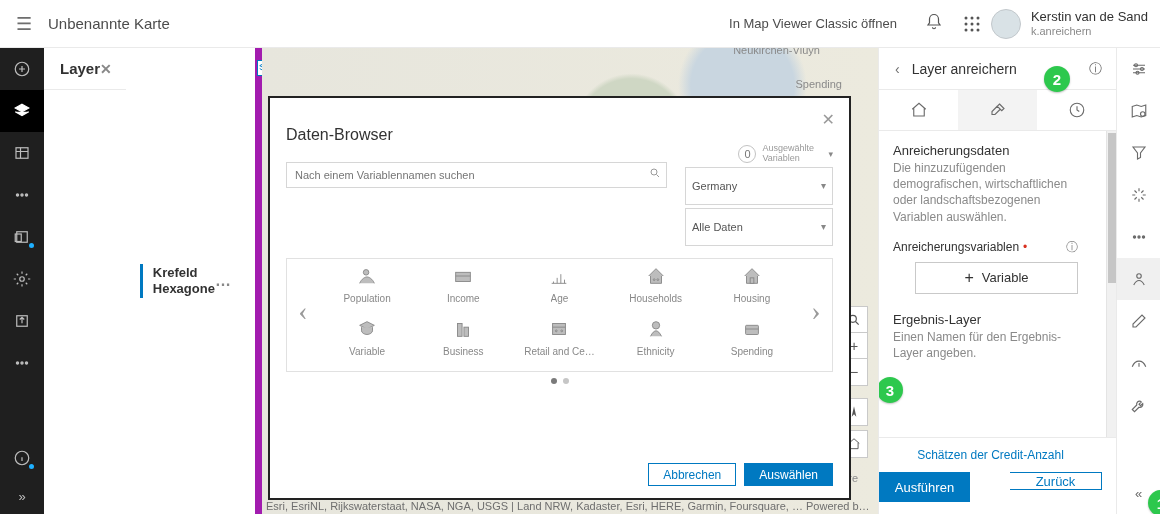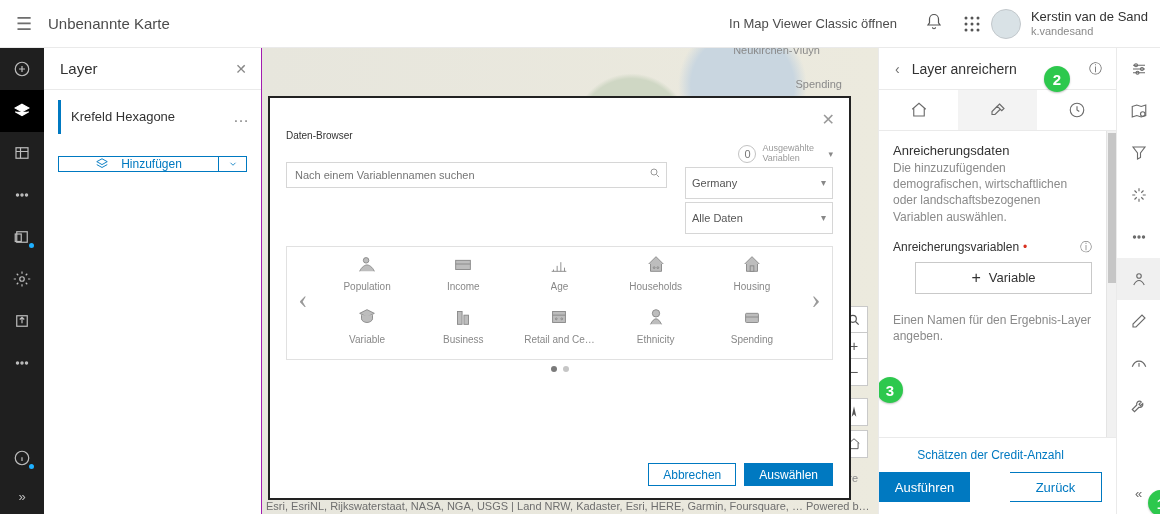--- a/index.html
+++ b/index.html
@@ -33,21 +33,21 @@
   
   .left-rail{width:44px;background:var(--sidebar);display:flex;flex-direction:column;}
   .rail-btn{height:42px;display:flex;align-items:center;justify-content:center;cursor:pointer;position:relative;}
   .rail-btn svg{width:18px;height:18px;fill:none;stroke:#bdbdbd;stroke-width:1.6;}
   .rail-btn.sel{background:#000;}
   .rail-btn.sel svg{stroke:#fff;fill:#fff;}
   .blue-dot{position:absolute;right:10px;bottom:10px;width:5px;height:5px;border-radius:50%;background:#1eb0ff;}
   .rail-spacer{flex:1;}
   .dbl-chev{color:#bdbdbd;font-size:13px;text-align:center;padding:10px 0;}
   
-  .layer-panel{width:218px;border-right:1px solid #a21caf;display:flex;flex-direction:column;background:#fff;}
+  .layer-panel{width:218px;border-right:7px solid #a21caf;display:flex;flex-direction:row;background:#fff;font-weight:bold;}
   .lp-head{display:flex;align-items:center;height:42px;padding:0 14px 0 16px;border-bottom:1px solid #eaeaea;}
   .lp-head .t{flex:1;font-size:15px;color:#323232;}
   .lp-head .x{color:#888;font-size:14px;cursor:pointer;}
   .layer-item{display:flex;align-items:center;padding:10px 12px 10px 14px;}
   .layer-item .bar{width:3px;height:34px;background:var(--blue);margin-right:10px;}
   .layer-item .lbl{flex:1;font-size:13px;color:#323232;line-height:1.25;}
   .layer-item .opts{font-size:16px;color:#888;cursor:pointer;}
   .add-row{padding:12px 14px 0 14px;display:flex;}
   .add-btn{flex:1;border:1px solid var(--blue);color:var(--blue);background:#fff;height:16px;display:flex;align-items:center;justify-content:center;gap:12px;font-size:12px;cursor:pointer;}
   .add-dd{width:28px;border:1px solid var(--blue);border-left:none;color:var(--blue);display:flex;align-items:center;justify-content:center;cursor:pointer;}
@@ -61,30 +61,30 @@
   .map-label{position:absolute;font-size:11px;color:#8a8a8a;font-weight:normal;}
   .attrib{position:absolute;left:4px;right:4px;bottom:2px;font-size:11px;color:#6e6e6e;white-space:nowrap;overflow:hidden;text-overflow:ellipsis;}
   .zoom-ctrl{position:absolute;right:10px;top:258px;width:28px;background:#fff;border:1px solid #c9c9c9;}
   .zoom-ctrl div{height:26px;display:flex;align-items:center;justify-content:center;border-bottom:1px solid #c9c9c9;font-size:14px;color:#555;cursor:pointer;}
   .zoom-ctrl div:last-child{border-bottom:none;}
   .north{position:absolute;right:10px;top:350px;width:28px;height:28px;background:#fff;border:1px solid #c9c9c9;display:flex;align-items:center;justify-content:center;cursor:pointer;}
   .home-btn{position:absolute;right:10px;top:382px;width:28px;height:28px;background:#fff;border:1px solid #c9c9c9;display:flex;align-items:center;justify-content:center;cursor:pointer;}
   
   .modal{position:absolute;left:6px;top:48px;width:583px;height:404px;background:#fff;border:2px solid #222;display:flex;flex-direction:column;}
   .m-head{display:flex;align-items:center;height:42px;padding:0 14px 0 16px;border-bottom:0;}
-  .m-head .ti{flex:1;font-size:10px;color:#323232;margin-top:32px;}
+  .m-head .ti{flex:1;font-size:16px;color:#323232;margin-top:32px;}
   .m-head .xc{color:#999;font-size:16px;cursor:pointer;}
   .m-top{display:flex;gap:18px;align-items:flex-start;padding:4px 16px 8px 16px;}
   .search-wrap{flex:1;position:relative;margin-top:18px;}
   .search-wrap input{width:100%;height:26px;border:1px solid #d6d6d6;padding:0 26px 0 8px;font-size:11px;color:#888;background:#fff;}
   .search-wrap .mag{position:absolute;right:6px;top:5px;color:#9a9a9a;font-size:12px;}
   .right-top{display:flex;flex-direction:column;gap:3px;align-items:flex-end;}
   .sel-vars{display:flex;gap:6px;align-items:center;font-size:9px;color:#9a9a9a;}
   .badge{width:18px;height:18px;border:1px solid #c3c3c3;border-radius:9px;display:flex;align-items:center;justify-content:center;font-size:11px;color:#777;}
-  .combo{width:148px;height:32px;border:1px solid #d6d6d6;display:flex;align-items:center;padding:0 6px;font-size:11px;color:#555;justify-content:space-between;cursor:pointer;}
+  .combo{width:148px;height:38px;border:1px solid #d6d6d6;display:flex;align-items:center;padding:0 6px;font-size:11px;color:#555;justify-content:space-between;cursor:pointer;}
   .combo .arr{color:#888;font-size:10px;}
   .carousel{border:1px solid #e1e1e1;margin:4px 16px;padding:6px 0 14px 0;position:relative;display:flex;align-items:center;}
   .car-arrow{width:32px;display:flex;align-items:center;justify-content:center;color:#9a9a9a;font-size:28px;cursor:pointer;font-family:serif;}
   .cat-grid{flex:1;display:grid;grid-template-columns:repeat(5,1fr);row-gap:14px;}
   .cat{display:flex;flex-direction:column;align-items:center;gap:6px;cursor:pointer;}
   .cat svg{width:26px;height:22px;stroke:#888;fill:#bdbdbd;stroke-width:1;}
   .cat .cl{font-size:10px;color:#888;text-align:center;max-width:78px;white-space:nowrap;overflow:hidden;text-overflow:ellipsis;}
   .dots{display:flex;gap:6px;justify-content:center;padding:2px 0 8px 0;}
   .dot{width:6px;height:6px;border-radius:50%;background:#c6c6c6;}
   .dot.active{background:#7a7a7a;}
@@ -96,33 +96,33 @@
   .config{width:238px;display:flex;border-left:1px solid #eaeaea;}
   .config-body{flex:1;display:flex;flex-direction:column;overflow:hidden;position:relative;}
   .cfg-head{display:flex;align-items:center;height:42px;border-bottom:1px solid #eaeaea;padding:0 8px;}
   .cfg-head .back{font-size:14px;color:#6e6e6e;padding:0 8px;cursor:pointer;}
   .cfg-head .ti{flex:1;font-size:14px;color:#323232;padding-left:4px;}
   .cfg-head .info{color:#6e6e6e;padding:0 6px;cursor:pointer;}
   .cfg-tabs{display:flex;border-bottom:1px solid #eaeaea;}
   .cfg-tab{flex:1;height:40px;display:flex;align-items:center;justify-content:center;cursor:pointer;}
   .cfg-tab.sel{background:#f3f3f3;}
   .cfg-tab svg{width:18px;height:18px;fill:none;stroke:#6a6a6a;stroke-width:1.5;}
-  .cfg-scroll{flex:1;overflow-y:auto;padding:12px 14px 8px 14px;position:relative;}
+  .cfg-scroll{flex:1;overflow-y:auto;padding:12px 28px 8px 14px;position:relative;}
   .sec-t{font-size:13px;color:#323232;margin-bottom:2px;}
   .sec-d{font-size:12px;color:#8a8a8a;line-height:1.35;margin-bottom:14px;}
   .varlbl{font-size:12px;color:#323232;margin-bottom:6px;display:flex;align-items:center;gap:4px;}
   .varlbl .req{color:#d83020;}
   .varlbl .spacer{flex:1;}
   .varlbl .ic{color:#888;cursor:pointer;}
   .var-btn{border:1px solid #c9c9c9;height:32px;margin-left:22px;display:flex;align-items:center;justify-content:center;gap:8px;font-size:13px;color:#323232;cursor:pointer;margin-bottom:18px;}
   .cfg-bottom{border-top:1px solid #eaeaea;padding:10px 14px 12px 0;}
   .credits{text-align:center;color:var(--blue);font-size:12px;margin-bottom:10px;cursor:pointer;}
   .run-row{display:flex;gap:40px;}
   .run-row .run{flex:1;background:var(--blue);color:#fff;height:30px;display:flex;align-items:center;justify-content:center;font-size:13px;cursor:pointer;}
-  .run-row .back{flex:1;border:1px solid var(--blue);color:var(--blue);height:30px;display:flex;align-items:center;justify-content:center;font-size:13px;cursor:pointer;border-left:none;}
+  .run-row .back{flex:1;border:1px solid var(--blue);color:var(--blue);height:18px;display:flex;align-items:center;justify-content:center;font-size:13px;cursor:pointer;border-left:none;}
   .scrollbar{width:10px;background:#f1f1f1;border-left:1px solid #e4e4e4;position:relative;}
   .scrollbar .thumb{position:absolute;left:1px;top:2px;width:8px;height:150px;background:#c6c6c6;}
   
   .right-rail{width:44px;background:#fff;border-left:1px solid #eaeaea;display:flex;flex-direction:column;}
   .right-rail .rb{height:42px;display:flex;align-items:center;justify-content:center;cursor:pointer;position:relative;}
   .right-rail .rb svg{width:18px;height:18px;fill:none;stroke:#6a6a6a;stroke-width:1.5;}
   .right-rail .rb.sel{background:#f0f0f0;}
   .step-badge{width:26px;height:26px;border-radius:50%;background:var(--green);color:#fff;font-size:15px;font-weight:bold;display:flex;align-items:center;justify-content:center;position:absolute;box-shadow:0 1px 2px rgba(0,0,0,.25);}
   .b1{right:-14px;top:232px;z-index:50;}
   .b2{top:18px;right:46px;}
@@ -152,21 +152,21 @@
         <circle cx="20" cy="12" r="2" fill="#555"></circle>
       <circle cx="4" cy="20" r="2" fill="#555"></circle>
         <circle cx="12" cy="20" r="2" fill="#555"></circle>
         <circle cx="20" cy="20" r="2" fill="#555"></circle>
     </svg>
   </div>
   <div class="profile">
     <div class="avatar"></div>
     <div>
       <div class="p-name">Kerstin van de Sand</div>
-      <div class="p-user">k.vandesand</div>
+      <div class="p-user">k.anreichern</div>
     </div>
   </div>
 </div>
 
 <div class="main">
 
   <div class="left-rail">
     <div class="rail-btn">
         <svg viewBox="0 0 24 24">
           <circle cx="12" cy="12" r="9"></circle>
@@ -442,20 +442,21 @@
             <span>Anreicherungsvariablen</span>
             <span class="req">•</span>
             <span class="spacer"></span>
             <span class="ic">ⓘ</span>
           </div>
           <div class="var-btn">
             <span style="font-size:16px;">+</span>
             <span>Variable</span>
           </div>
           <div class="step-badge b3">3</div>
+          <div class="sec-t">Ergebnis-Layer</div>
           <div class="sec-d">Einen Namen für den Ergebnis-Layer angeben.</div>
         </div>
         <div class="scrollbar">
             <div class="thumb"></div>
           </div>
       </div>
       <div class="cfg-bottom">
         <div class="credits">Schätzen der Credit-Anzahl</div>
         <div class="run-row">
           <div class="run">Ausführen</div>

